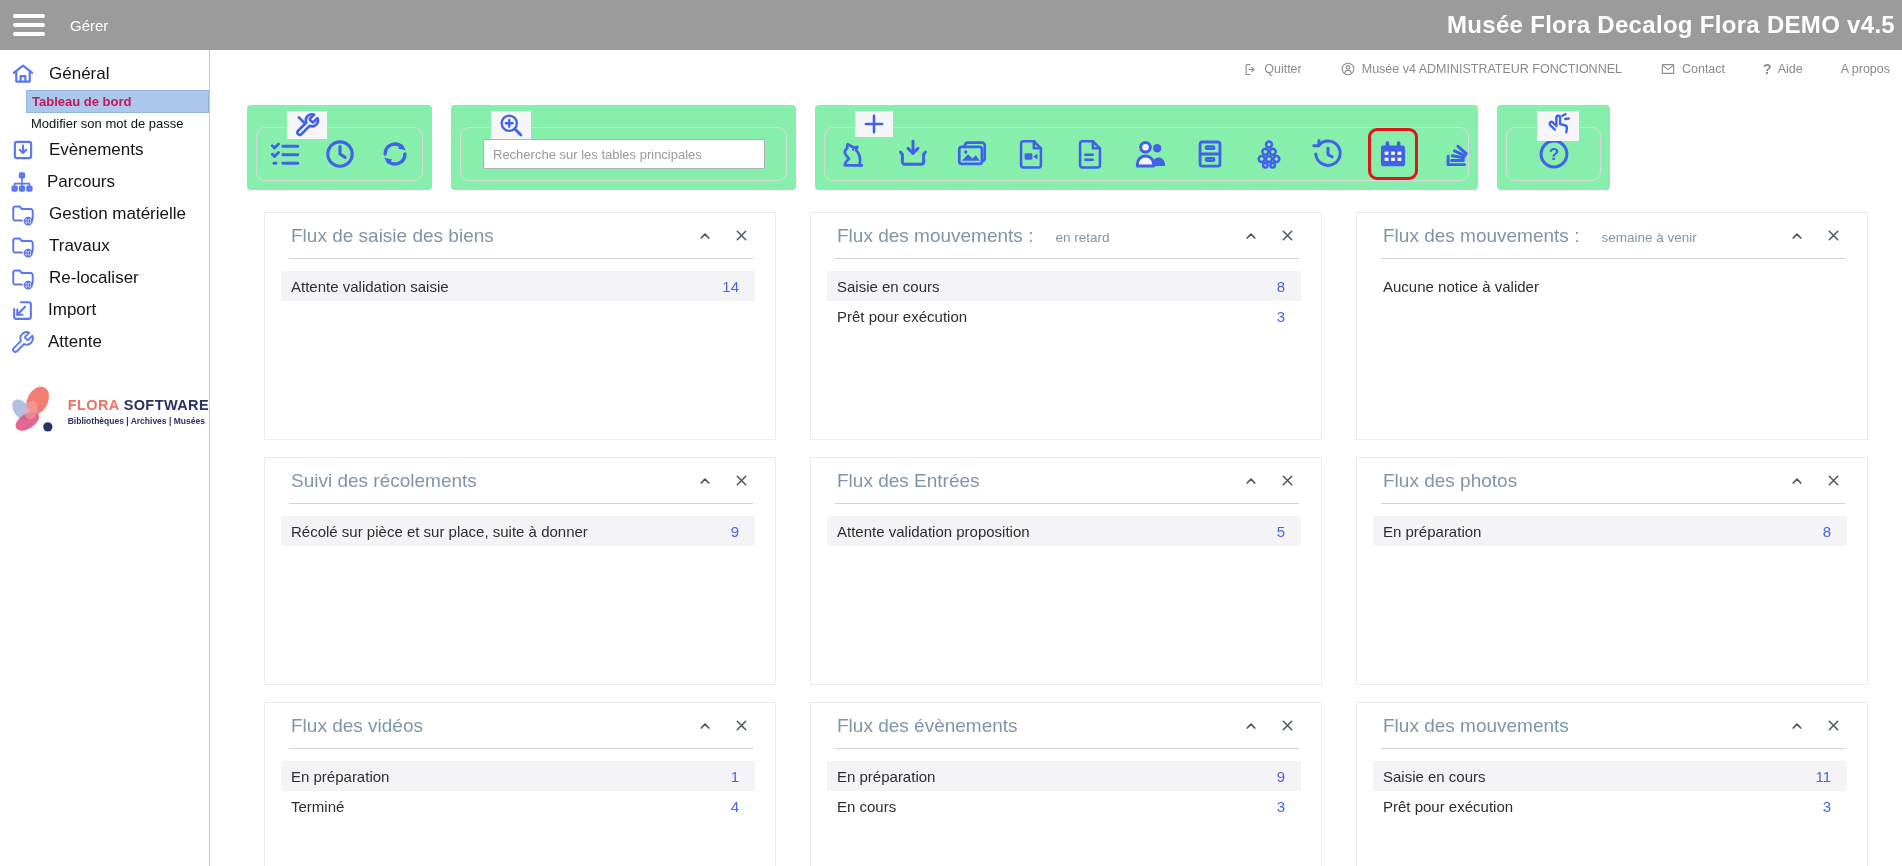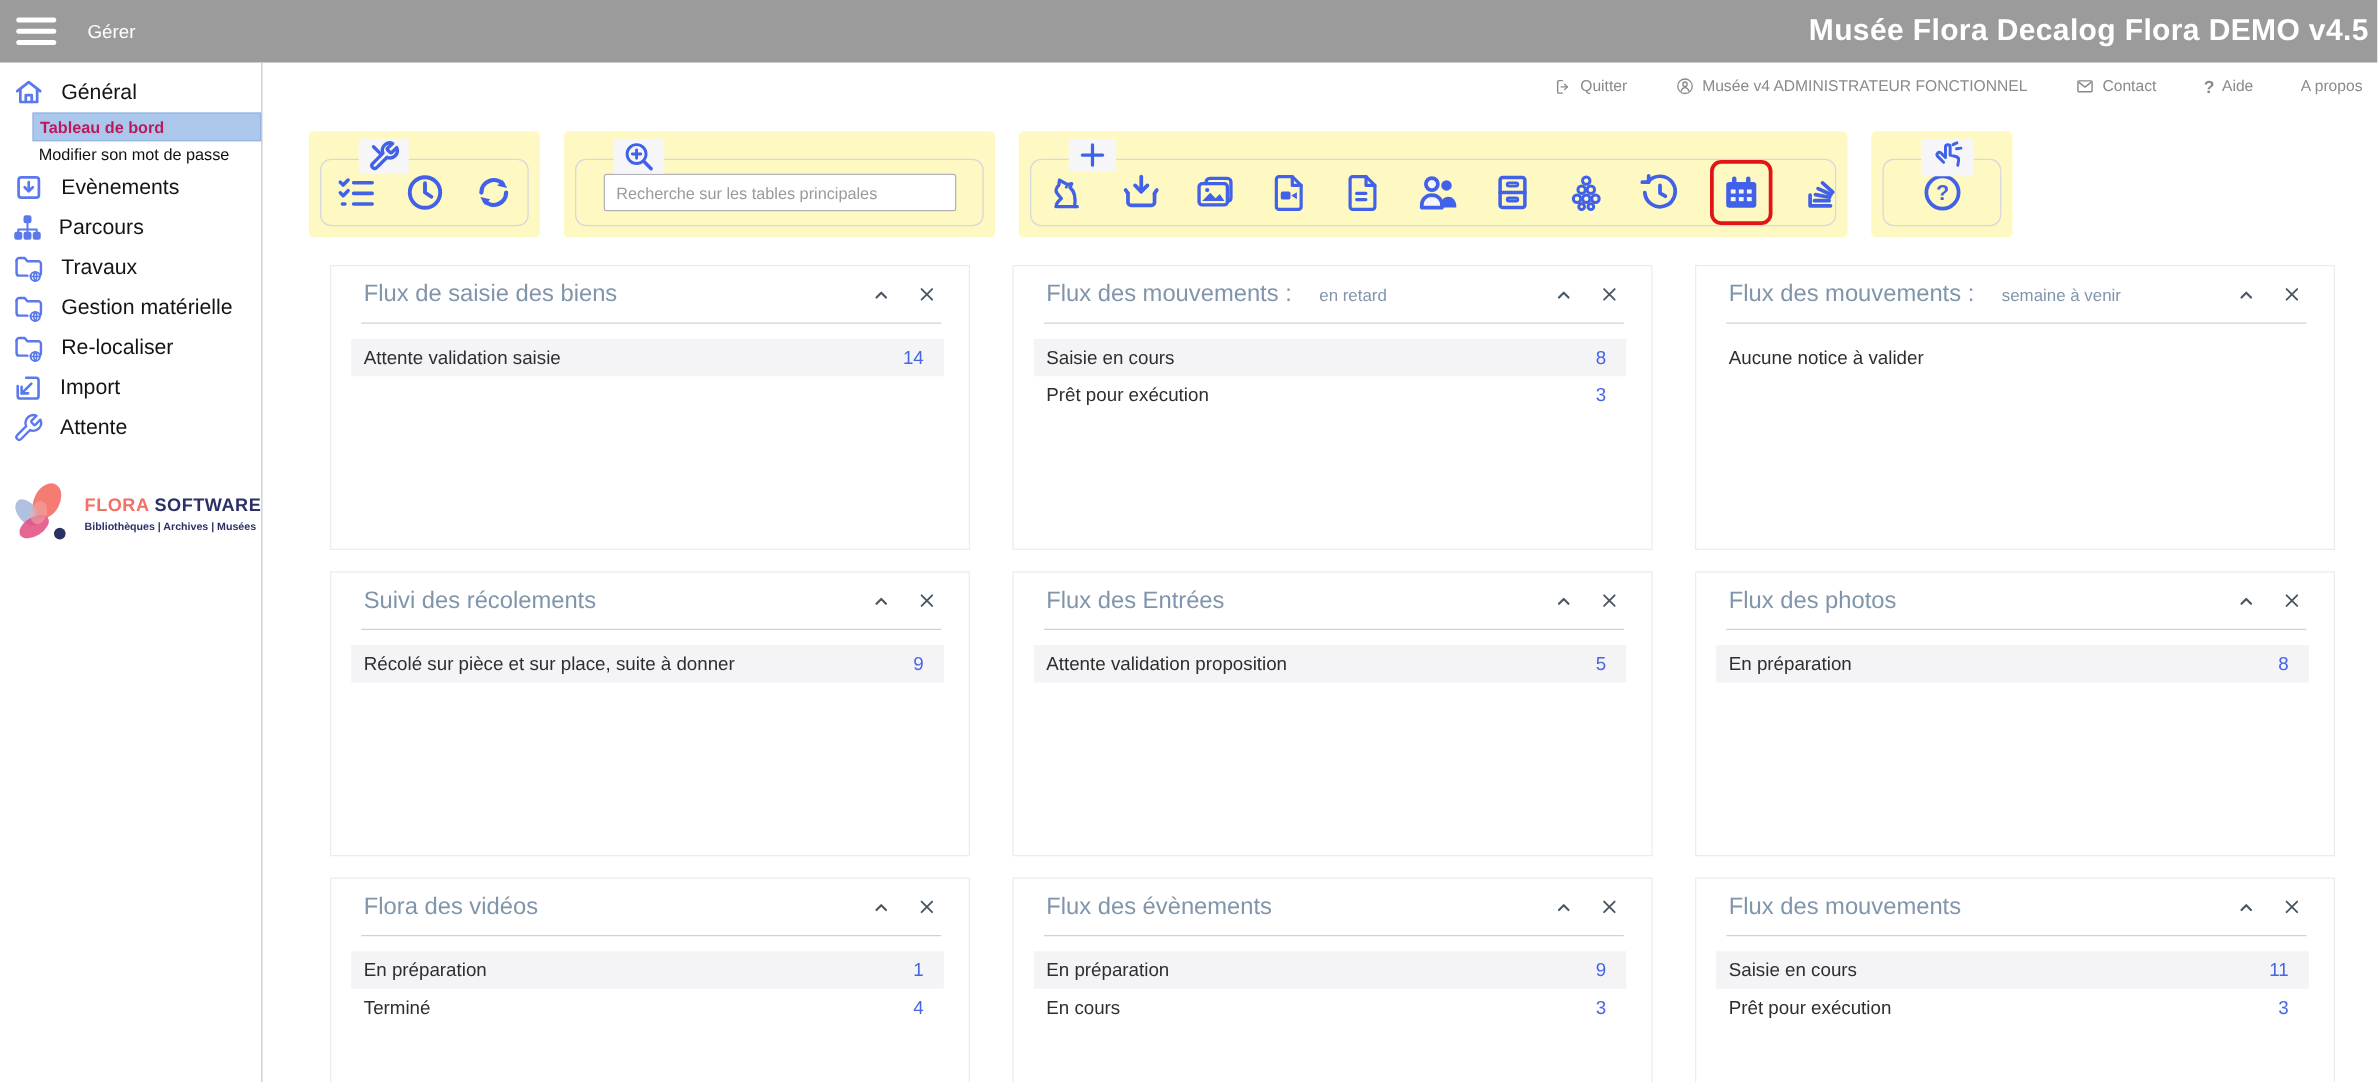--- a/index.html
+++ b/index.html
@@ -34,21 +34,21 @@
   .sub-item.active { background:#abc8ec; border:1px solid #93b5e3; color:#be185d;
                      font-weight:bold; margin-right:0; }
   .logo-row { display:flex; align-items:center; margin:22px 0 0 4px; }
   .logo-text { margin-left:4px; }
   .brand { font-size:14.5px; font-weight:bold; letter-spacing:.4px; white-space:nowrap; }
   .brand .a { color:#ef7168; } .brand .b { color:#2b3166; margin-left:4px; }
   .tagline { font-size:8.5px; font-weight:bold; color:#2b3166; margin-top:3px; white-space:nowrap; }
 
   
   .toolbar { display:flex; gap:19px; margin:17px 0 0 37px; height:85px; }
-  .panel { background:#fef9c3; border-radius:4px; position:relative; height:85px; }
+  .panel { background:#86efac; border-radius:4px; position:relative; height:85px; }
   .p1{width:185px} .p2{width:345px} .p3{width:663px} .p4{width:113px}
   .fs { position:absolute; left:9px; right:9px; top:22px; bottom:9px;
         border:1px solid #d8d8dd; border-radius:9px;
         display:flex; align-items:center; }
   .legend { position:absolute; top:-17px; left:30px; background:#f6f6f8; padding:0 6px; }
   .legend svg { display:block; color:#4161e8; }
   .icon-row { display:flex; align-items:center; width:100%; }
   .tool-btn { display:flex; align-items:center; justify-content:center; cursor:pointer; }
   .tool-btn svg { display:block; color:#4161e8; }
   .p1 .icon-row { justify-content:center; gap:21px; }
@@ -134,33 +134,33 @@
 
     <div class="side-item">
       <span>
         <svg width="26" height="26" viewBox="0 0 24 24" fill="none" stroke="currentColor" stroke-width="1.8" stroke-linecap="round" stroke-linejoin="round">
             <path d="M3 7a2 2 0 0 1 2-2h4l2 2.4h8a2 2 0 0 1 2 2V16a2 2 0 0 1-2 2h-5.5"></path>
             <path d="M3 7v9a2 2 0 0 0 2 2h6"></path>
             <circle cx="16.8" cy="18.6" r="3.4" fill="#fff" stroke-width="1.4"></circle>
             <path stroke-width="1.2" d="M13.4 18.6h6.8M16.8 15.2c1.5 1.9 1.5 4.9 0 6.8c-1.5-1.9-1.5-4.9 0-6.8z"></path>
           </svg>
       </span>
-      <span>Travaux</span>
+      <span>Gestion matérielle</span>
     </div>
 
     <div class="side-item">
       <span>
         <svg width="26" height="26" viewBox="0 0 24 24" fill="none" stroke="currentColor" stroke-width="1.8" stroke-linecap="round" stroke-linejoin="round">
             <path d="M3 7a2 2 0 0 1 2-2h4l2 2.4h8a2 2 0 0 1 2 2V16a2 2 0 0 1-2 2h-5.5"></path>
             <path d="M3 7v9a2 2 0 0 0 2 2h6"></path>
             <circle cx="16.8" cy="18.6" r="3.4" fill="#fff" stroke-width="1.4"></circle>
             <path stroke-width="1.2" d="M13.4 18.6h6.8M16.8 15.2c1.5 1.9 1.5 4.9 0 6.8c-1.5-1.9-1.5-4.9 0-6.8z"></path>
           </svg>
       </span>
-      <span>Gestion matérielle</span>
+      <span>Travaux</span>
     </div>
 
     <div class="side-item">
       <span>
         <svg width="26" height="26" viewBox="0 0 24 24" fill="none" stroke="currentColor" stroke-width="1.8" stroke-linecap="round" stroke-linejoin="round">
             <path d="M3 7a2 2 0 0 1 2-2h4l2 2.4h8a2 2 0 0 1 2 2V16a2 2 0 0 1-2 2h-5.5"></path>
             <path d="M3 7v9a2 2 0 0 0 2 2h6"></path>
             <circle cx="16.8" cy="18.6" r="3.4" fill="#fff" stroke-width="1.4"></circle>
             <path stroke-width="1.2" d="M13.4 18.6h6.8M16.8 15.2c1.5 1.9 1.5 4.9 0 6.8c-1.5-1.9-1.5-4.9 0-6.8z"></path>
           </svg>
@@ -541,21 +541,21 @@
     <div class="card-rows">
 
     <div class="card-row">
         <span class="row-label">En préparation</span>
         <span class="row-value">8</span>
       </div>
           </div>
   </section>
         <section class="card">
     <header class="card-head">
-      <h2 class="card-title"><span>Flora des vidéos</span></h2>
+      <h2 class="card-title"><span>Flux des vidéos</span></h2>
       <span class="card-ctrl">
         <svg class="chev" width="16" height="16" viewBox="0 0 16 16" fill="none" stroke="currentColor" stroke-width="1.7" stroke-linecap="round" stroke-linejoin="round">
                 <path d="M4.2 10 8 6.2 11.8 10"></path>
               </svg>
         <svg class="x" width="15" height="15" viewBox="0 0 16 16" fill="none" stroke="currentColor" stroke-width="1.6" stroke-linecap="round">
                 <path d="M3.5 3.5l9 9M12.5 3.5l-9 9"></path>
               </svg>
       </span>
     </header>
     <div class="card-rows">

